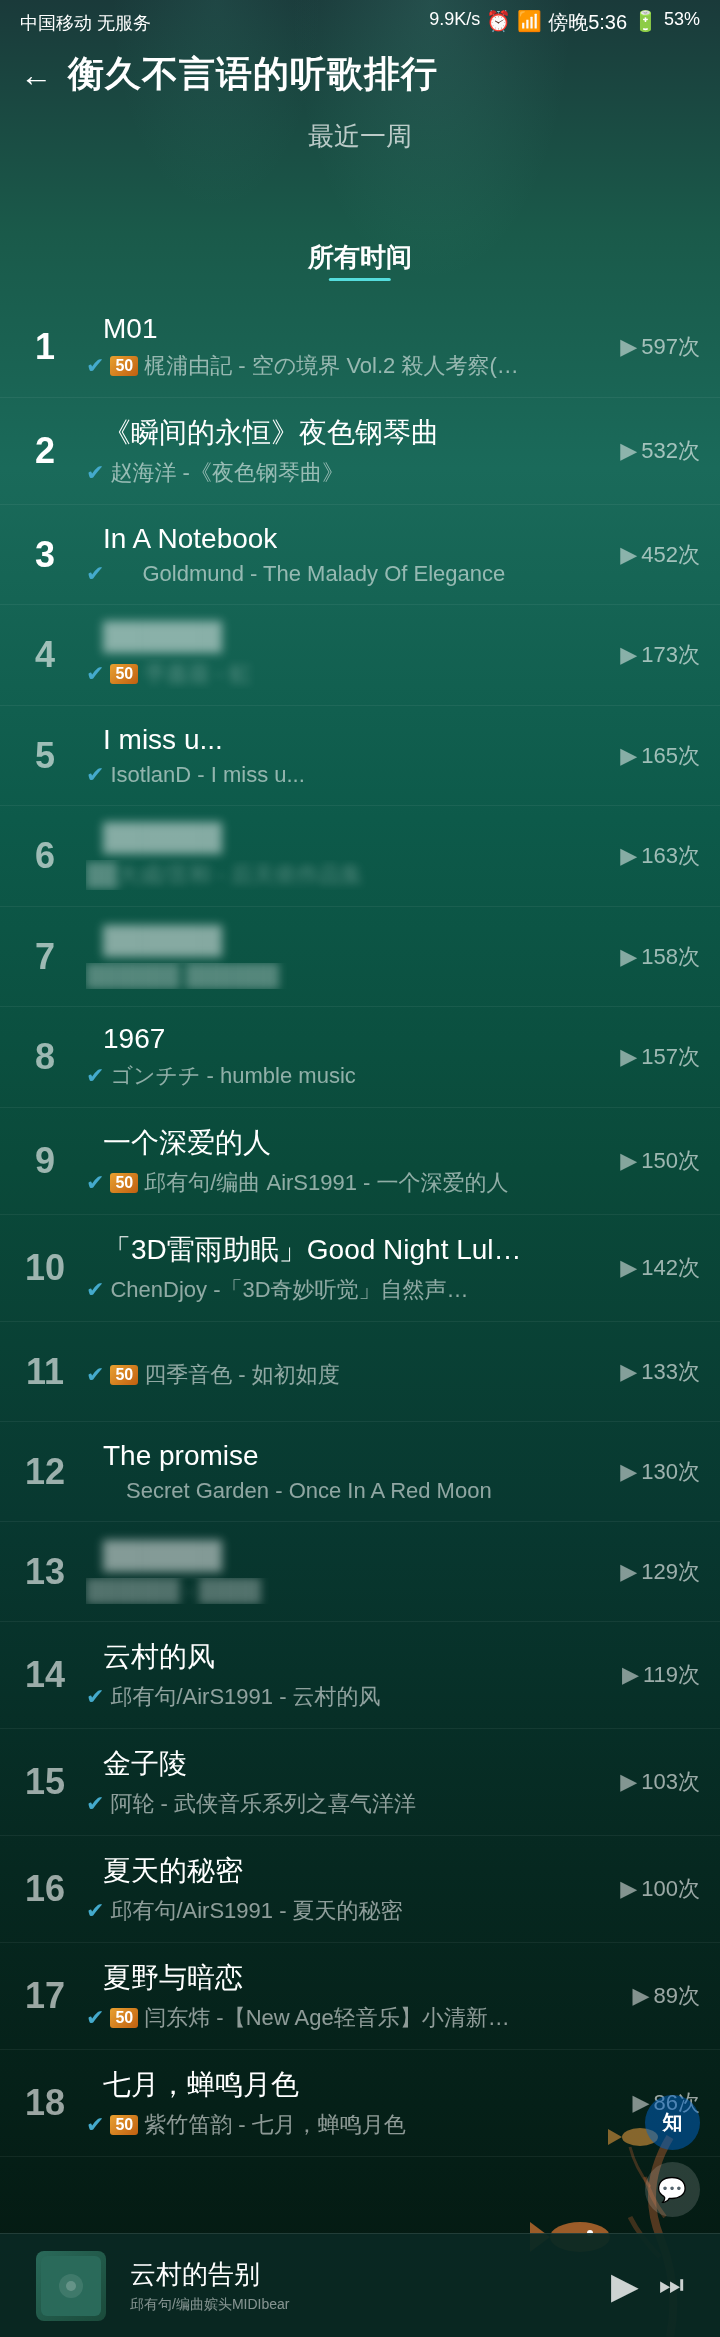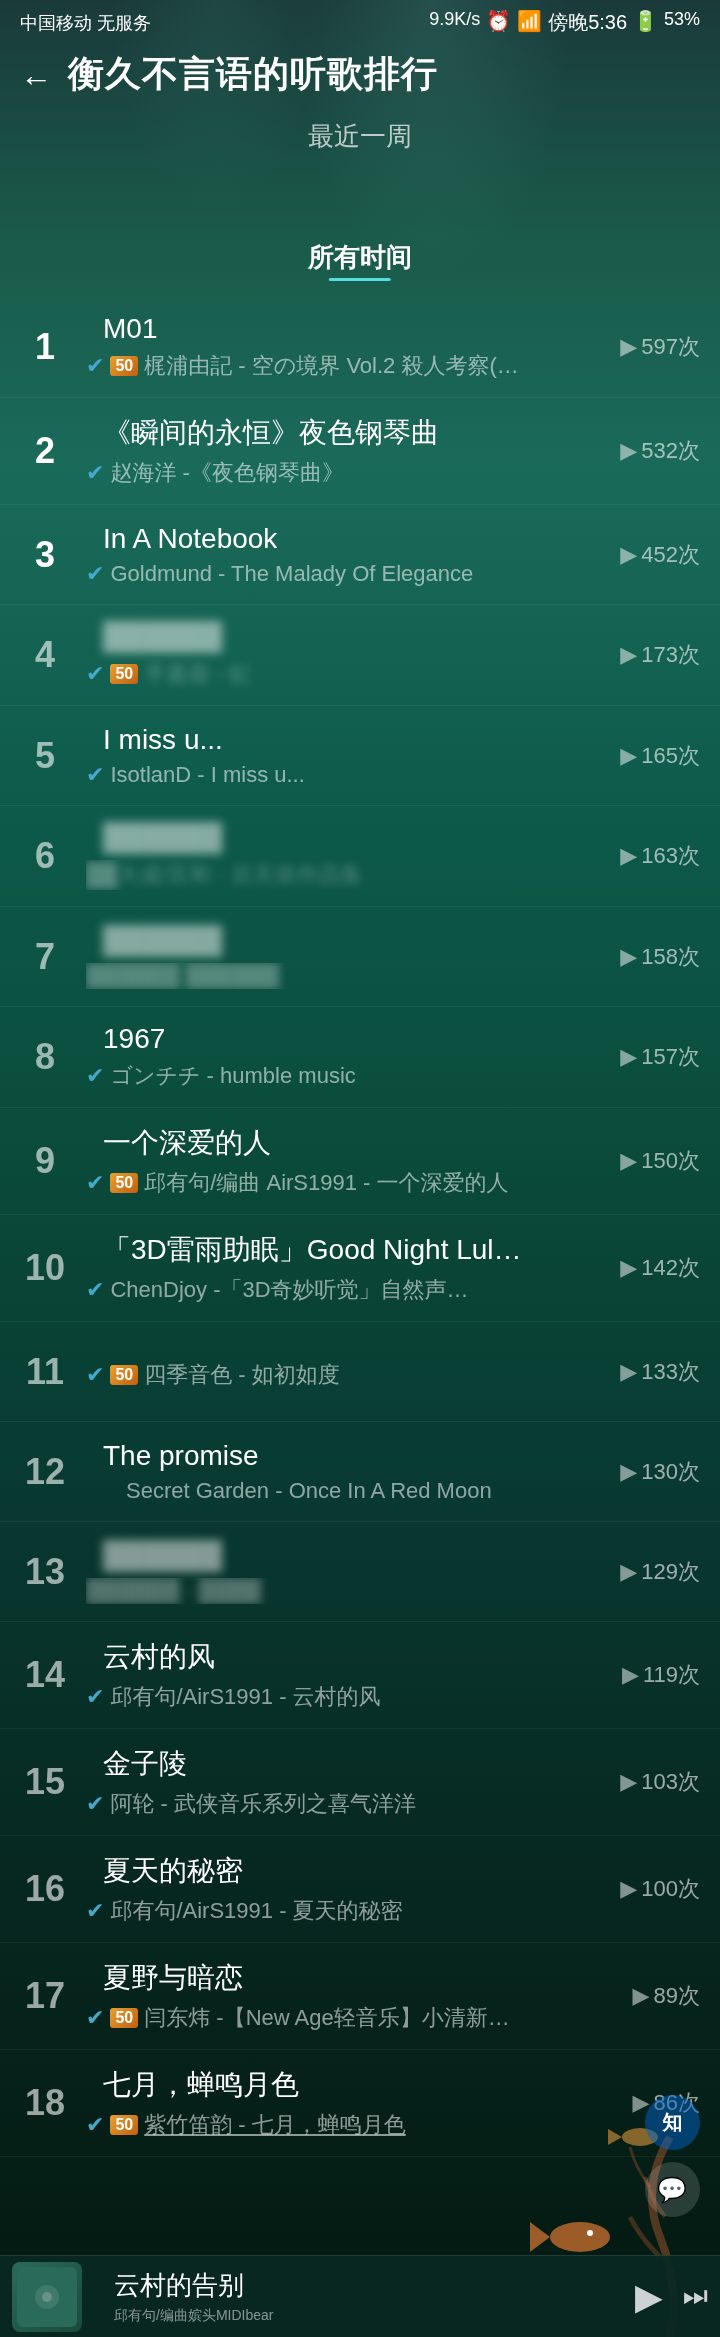--- a/index.html
+++ b/index.html
@@ -240,26 +240,26 @@
       font-size: 22px;
       color: rgba(255,255,255,0.5);
     }
 
     
     .bottom-bar {
       position: fixed;
       bottom: 0;
       left: 0;
       width: 720px;
-      height: 82px;
+      height: 104px;
       background: rgba(10,40,35,0.95);
       display: flex;
       align-items: center;
-      padding: 0 12px;
-      gap: 32px;
+      padding: 0 36px;
+      gap: 24px;
       z-index: 50;
       border-top: 1px solid rgba(255,255,255,0.1);
     }
 
     .bottom-album-art {
       width: 70px;
       height: 70px;
       border-radius: 8px;
       background: linear-gradient(135deg, #2a6a5a, #1a4a3a);
       flex-shrink: 0;
@@ -406,21 +406,21 @@
         </div>
       </div>
       <div class="song-item">
         <span class="song-rank top3">3</span>
         <div class="song-info">
           <div class="song-title-row">
             <span class="song-title">In A Notebook</span>
           </div>
           <div class="song-subtitle">
             <span class="verified-icon">✔</span>
-            <span style="max-width: 380px; overflow: hidden; text-overflow: ellipsis;">Goldmund - The Malady Of Elegance</span>
+            <span style="max-width: 380px; overflow: hidden; text-overflow: ellipsis; margin-left: 32px;">Goldmund - The Malady Of Elegance</span>
           </div>
         </div>
         <div class="play-count">
           <span class="play-icon">▶</span>
           <span>452次</span>
         </div>
       </div>
       <div class="song-item">
         <span class="song-rank">4</span>
         <div class="song-info">
@@ -644,21 +644,21 @@
       </div>
       <div class="song-item">
         <span class="song-rank">18</span>
         <div class="song-info">
           <div class="song-title-row">
             <span class="song-title">七月，蝉鸣月色</span>
           </div>
           <div class="song-subtitle">
             <span class="verified-icon">✔</span>
             <span class="vip-badge">50</span>
-            <span style="max-width: 380px; overflow: hidden; text-overflow: ellipsis; text-decoration: underline;">紫竹笛韵 - 七月，蝉鸣月色</span>
+            <span style="max-width: 380px; overflow: hidden; text-overflow: ellipsis;">紫竹笛韵 - 七月，蝉鸣月色</span>
           </div>
         </div>
         <div class="play-count">
           <span class="play-icon">▶</span>
           <span>86次</span>
         </div>
       </div>
     </div>
 </div>
 

